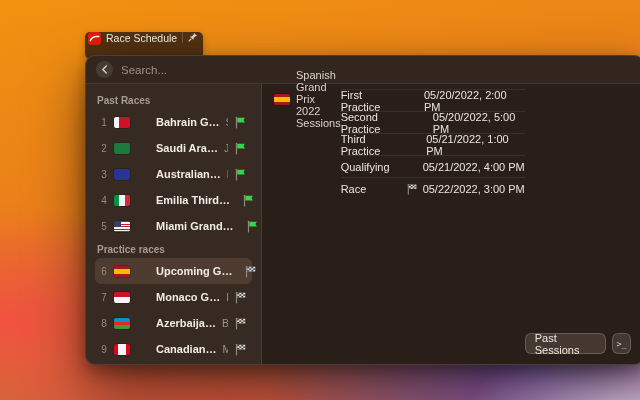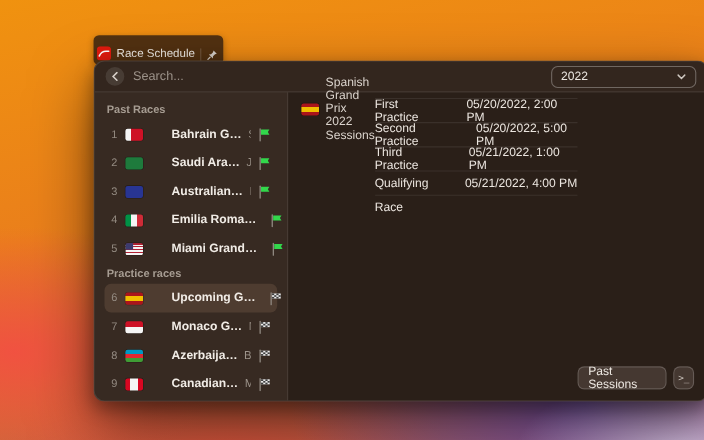--- a/index.html
+++ b/index.html
@@ -11,21 +11,21 @@
       radial-gradient(34% 26% at 97% 103%, rgba(219,202,233,0.95) 0%, rgba(219,202,233,0) 70%),
       radial-gradient(58% 50% at 83% 92%, #7b53a8 0%, rgba(123,83,168,0) 72%),
       radial-gradient(40% 42% at 101% 55%, rgba(130,80,140,0.55) 0%, rgba(130,80,140,0) 70%),
       radial-gradient(52% 46% at 2% 80%, rgba(242,80,66,0.95) 0%, rgba(242,80,66,0) 62%),
       radial-gradient(50% 38% at 32% 106%, rgba(226,78,56,0.9) 0%, rgba(226,78,56,0) 65%),
       linear-gradient(168deg, #f0920f 0%, #ea7f1b 42%, #cf6b35 72%, #a85f63 100%);
   }
   .pill {
     position:absolute; left:85px; top:32px; height:27px;
     background: rgba(48,29,17,0.82);
-    border-radius:5px; display:flex; align-items:flex-end; gap:5px; padding:0 5px 4px 3px;
+    border-radius:5px; display:flex; align-items:flex-start; gap:5px; padding:0 5px 4px 3px;
     box-shadow: 0 2px 6px rgba(0,0,0,0.25);
   }
   .pill-label { font-size:10.5px; color:#f1ece6; font-weight:500; white-space:nowrap; }
   .pill-div { width:1px; height:11px; background:rgba(255,255,255,0.18); }
   .app-icon, .pin-icon { display:flex; align-items:center; }
   .window {
     position:absolute; left:85px; top:55px; width:559px; height:310px;
     background:#33261e; border-radius:10px; overflow:hidden;
     border:1px solid rgba(255,255,255,0.12);
     box-shadow: 0 24px 55px rgba(0,0,0,0.5), 0 6px 16px rgba(0,0,0,0.35);
@@ -104,26 +104,20 @@
 
 <div class="window">
 
   <div class="toolbar">
     <div class="back-btn">
       <svg width="7" height="9" viewBox="0 0 7 9">
           <path d="M5.3 1 L1.8 4.5 L5.3 8" stroke="#d6cfc8" stroke-width="1.4" fill="none" stroke-linecap="round"></path>
         </svg>
     </div>
     <input class="search" type="text" placeholder="Search..." style="">
-    <div class="year-select">
-      <span>2022</span>
-      <svg width="9" height="6" viewBox="0 0 9 6">
-          <path d="M1.5 1.3 L4.5 4.3 L7.5 1.3" stroke="#cfc8c1" stroke-width="1.3" fill="none" stroke-linecap="round"></path>
-        </svg>
-    </div>
   </div>
 
   <div class="main">
     <div class="sidebar">
         <div class="section-header">Past Races</div>
         <div class="race-row">
           <span class="race-num">1</span>
           <span class="cflag" style="background: linear-gradient(90deg, rgb(245, 245, 245) 0px, rgb(245, 245, 245) 30%, rgb(206, 17, 38) 30%);"></span>
           <span class="race-name">Bahrain G…</span>
           <span class="race-loc">Sakhir, Bahr…</span>
@@ -154,21 +148,21 @@
           <span class="race-status">
             <svg width="13" height="13" viewBox="0 0 13 13">
               <path d="M2.5 1.3 V12" stroke="#8f8880" stroke-width="1.2" stroke-linecap="round"></path>
               <path d="M3.3 1.8 h7.6 l-1.4 2.3 1.4 2.3 h-7.6 z" fill="#32d74b"></path>
             </svg>
           </span>
         </div>
         <div class="race-row">
           <span class="race-num">4</span>
           <span class="cflag" style="background: linear-gradient(90deg, rgb(0, 146, 70) 0px, rgb(0, 146, 70) 33.4%, rgb(244, 244, 244) 33.4%, rgb(244, 244, 244) 66.7%, rgb(206, 43, 55) 66.7%);"></span>
-          <span class="race-name">Emilia Roma…</span>
+          <span class="race-name">Emilia Third…</span>
           <span class="race-loc">Imola, Italy</span>
           <span class="race-status">
             <svg width="13" height="13" viewBox="0 0 13 13">
               <path d="M2.5 1.3 V12" stroke="#8f8880" stroke-width="1.2" stroke-linecap="round"></path>
               <path d="M3.3 1.8 h7.6 l-1.4 2.3 1.4 2.3 h-7.6 z" fill="#32d74b"></path>
             </svg>
           </span>
         </div>
         <div class="race-row">
           <span class="race-num">5</span>
@@ -290,20 +284,37 @@
             </span>
           </div>
           <div class="session-row">
             <span class="session-label">Qualifying</span>
             <span class="session-value">
               <span>05/21/2022, 4:00 PM</span>
             </span>
           </div>
           <div class="session-row">
             <span class="session-label">Race</span>
+            <span class="session-value">
+              <span style="display: flex;">
+                <svg width="12" height="12" viewBox="0 0 13 13">
+                  <path d="M2.5 1.3 V12" stroke="#8f8880" stroke-width="1.2" stroke-linecap="round"></path>
+                  <rect x="3.3" y="1.8" width="7.9" height="4.6" fill="#ececec"></rect>
+                  <g fill="#3d3d3d">
+                    <rect x="3.3" y="1.8" width="1.98" height="1.54"></rect>
+                    <rect x="7.25" y="1.8" width="1.98" height="1.54"></rect>
+                    <rect x="5.28" y="3.34" width="1.98" height="1.53"></rect>
+                    <rect x="9.23" y="3.34" width="1.97" height="1.53"></rect>
+                    <rect x="3.3" y="4.87" width="1.98" height="1.53"></rect>
+                    <rect x="7.25" y="4.87" width="1.98" height="1.53"></rect>
+                  </g>
+                </svg>
+              </span>
+              <span>05/22/2022, 3:00 PM</span>
+            </span>
           </div>
         </div>
       <div class="detail-footer">
         <div class="hide-btn">Past Sessions</div>
         <div class="shortcut-chip">&gt;_</div>
       </div>
     </div>
   </div>
 </div>
 

